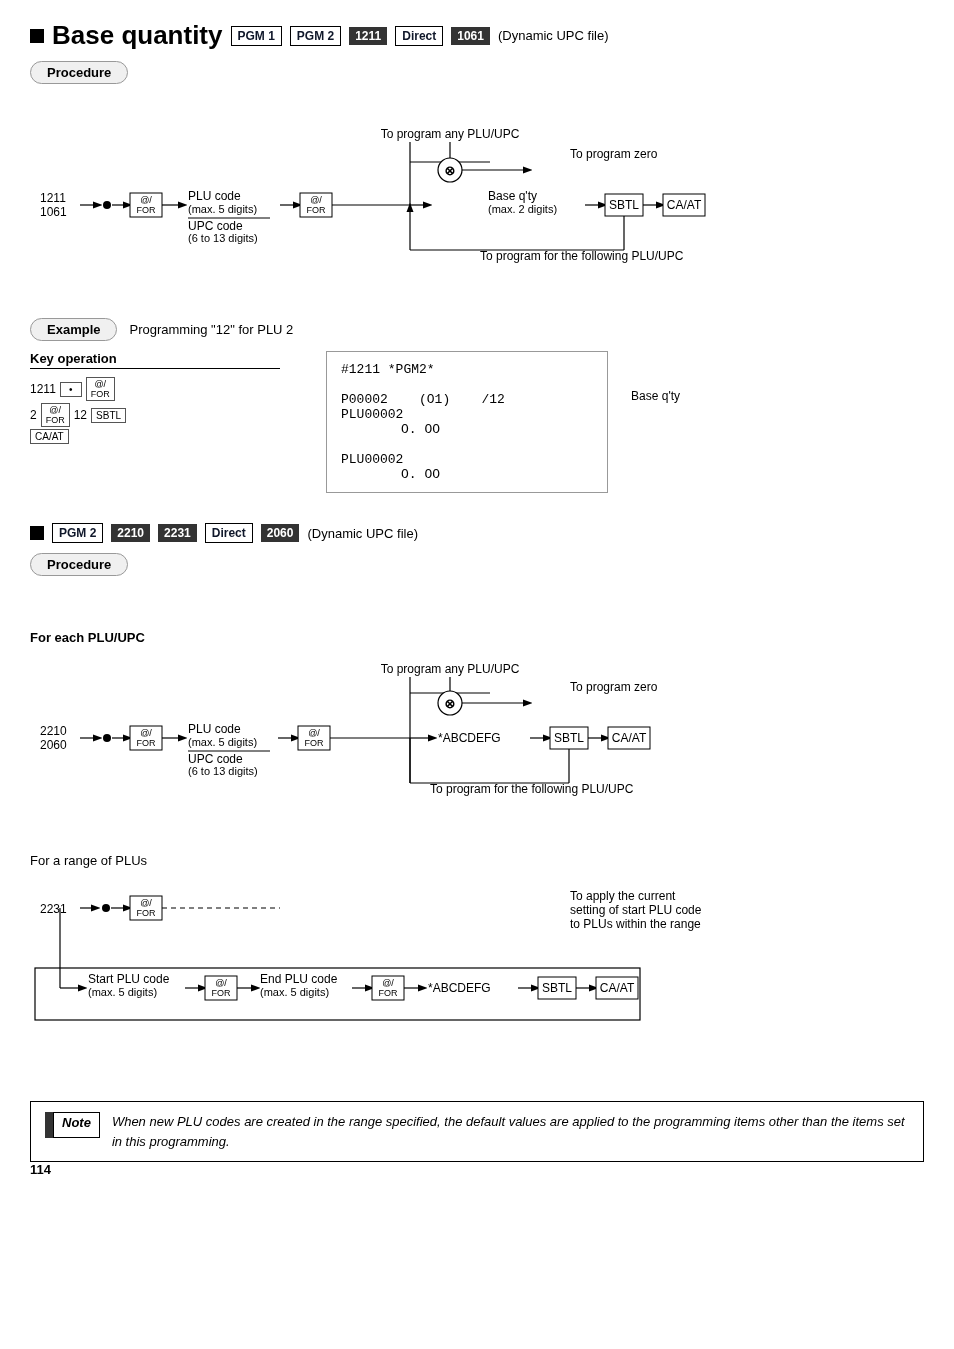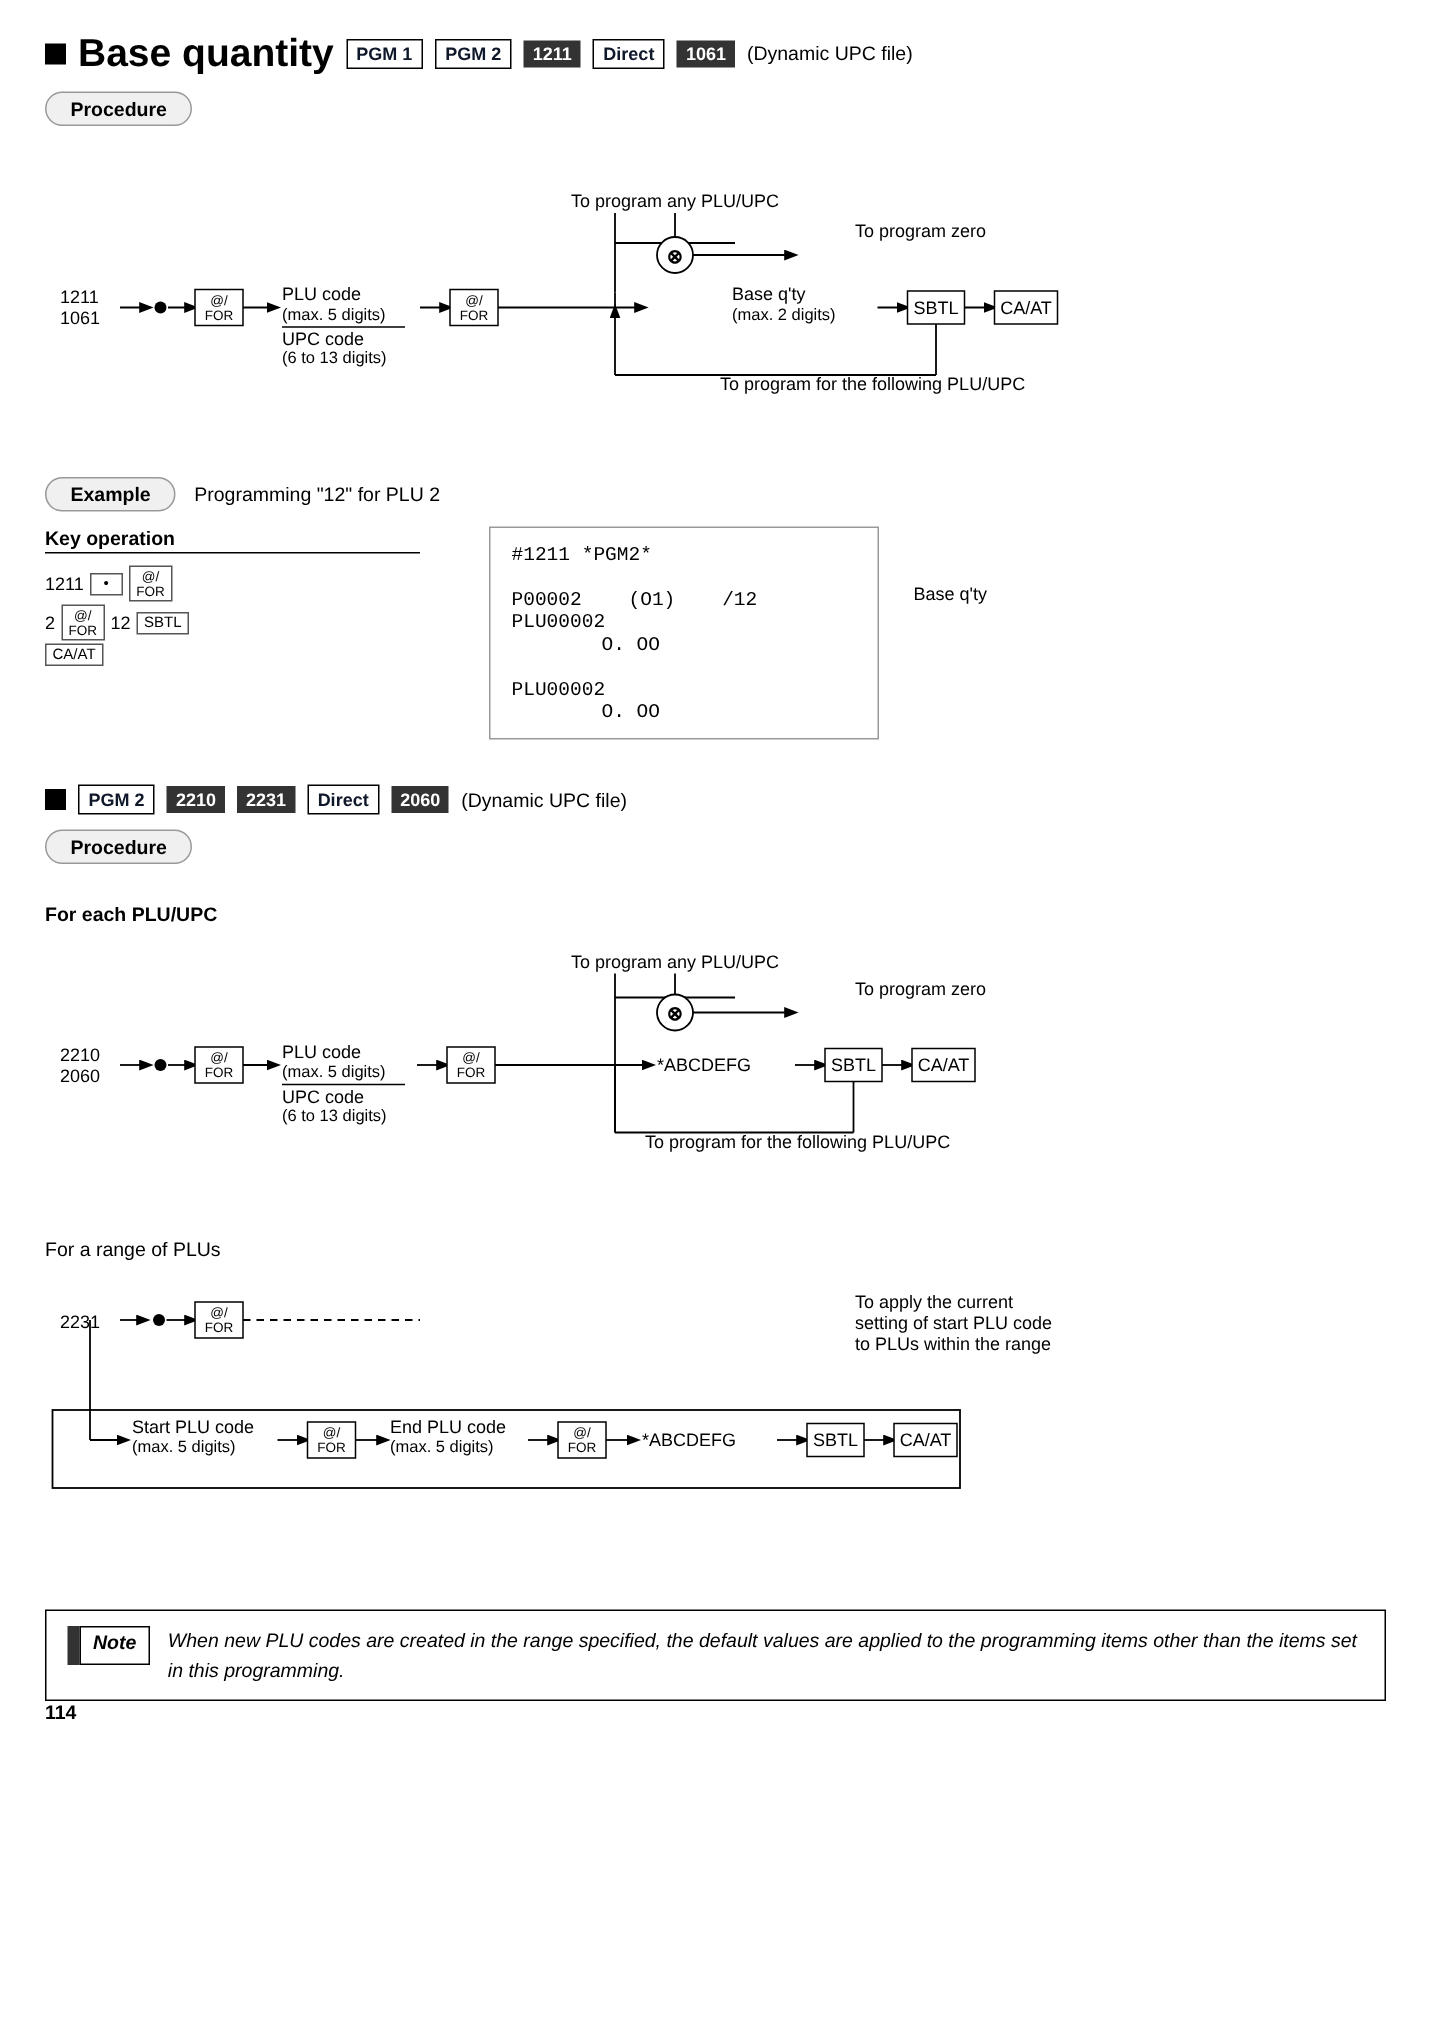--- a/index.html
+++ b/index.html
@@ -260,21 +260,21 @@
         <span>12</span>
         <span class="key-btn" style="font-size:10px;">SBTL</span>
       </div>
       <div class="key-op-row">
         <span class="key-btn" style="font-size:10px;">CA/AT</span>
       </div>
     </div>
   </div>
   <div class="print-area" style="position:relative;">
     <div style="position:relative; display:inline-block;">
-      <div class="print-box" style="width:260px;">
+      <div class="print-box" style="width:282px;">
         <div>#1211  *PGM2*</div>
         <br>
         <div>P00002&nbsp;&nbsp;&nbsp;&nbsp;(O1)&nbsp;&nbsp;&nbsp;&nbsp;/12</div>
         <div>PLU00002</div>
         <div style="margin-left:60px;">O. OO</div>
         <br>
         <div>PLU00002</div>
         <div style="margin-left:60px;">O. OO</div>
       </div>
       <span style="position:absolute; right:-72px; top:38px; font-size:12px;">Base q'ty</span>
@@ -290,21 +290,21 @@
   <span class="badge badge-outline">PGM 2</span>
   <span class="badge badge-dark">2210</span>
   <span class="badge badge-dark">2231</span>
   <span class="badge badge-outline">Direct</span>
   <span class="badge badge-dark">2060</span>
   <span>(Dynamic UPC file)</span>
 </div>
 
 <div class="procedure-label">Procedure</div>
 
-<div style="font-weight:bold; margin-bottom:6px;">For each PLU/UPC</div>
+<div style="font-weight:bold; margin-bottom:6px;margin-top:28px;">For each PLU/UPC</div>
 
 
 <div class="diagram-area">
   <svg width="860" height="175">
 
     <text x="420" y="18" text-anchor="middle" font-size="12">To program any PLU/UPC</text>
     <line x1="420" y1="22" x2="420" y2="38" stroke="#000" stroke-width="1.2"></line>
     <line x1="380" y1="38" x2="460" y2="38" stroke="#000" stroke-width="1.2"></line>
     <line x1="380" y1="22" x2="380" y2="75" stroke="#000" stroke-width="1.2"></line>
 

